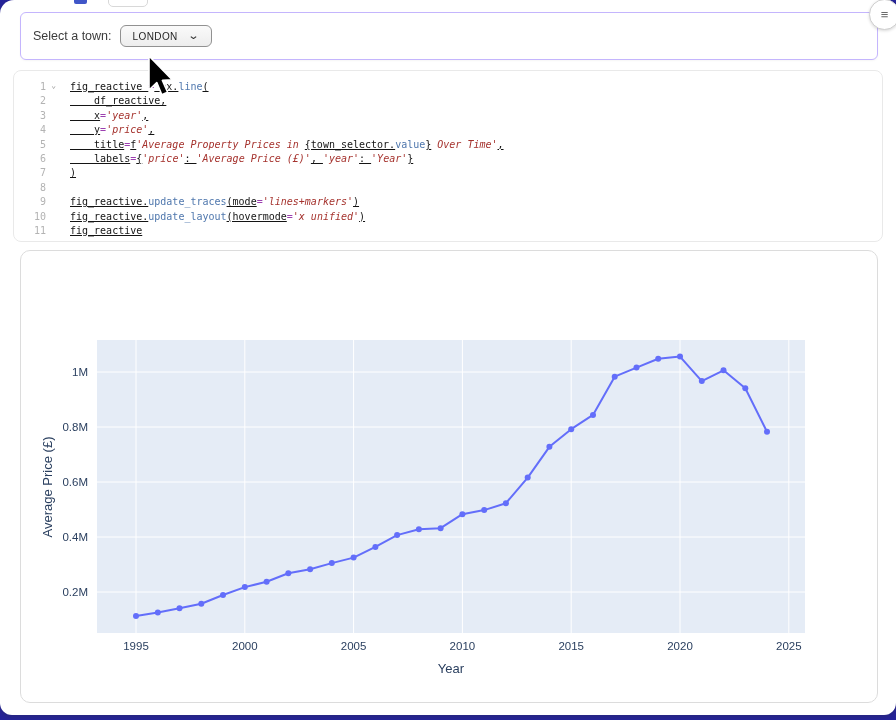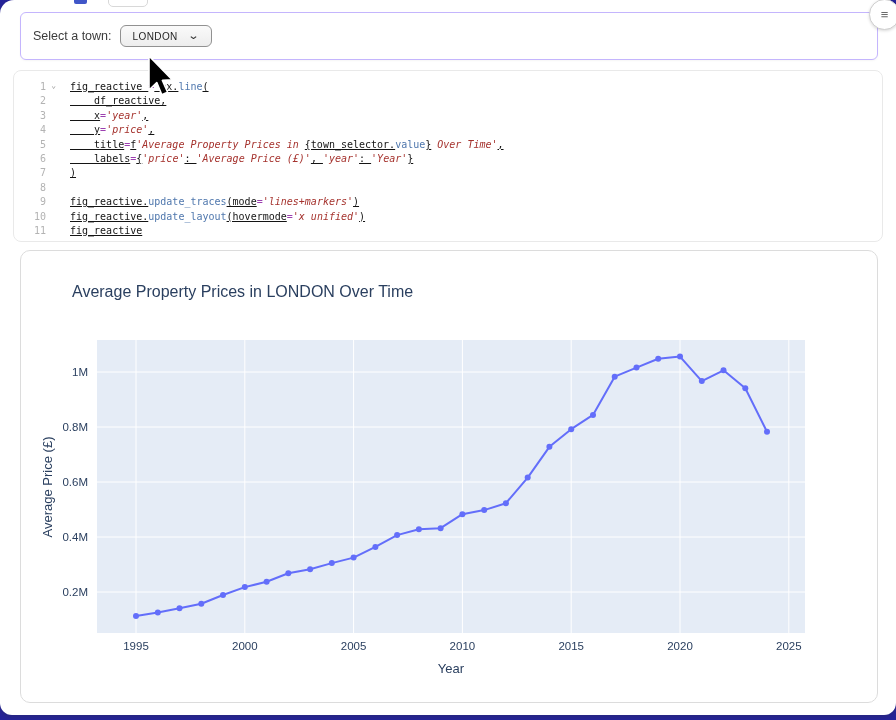--- a/index.html
+++ b/index.html
@@ -73,21 +73,20 @@
         <div class="gut-line">7</div>
         <div class="gut-line">8</div>
         <div class="gut-line">9</div>
         <div class="gut-line">10</div>
         <div class="gut-line">11</div>
       </div>
     <div class="code-lines"><div><span class="tk-d">fig_reactive </span><span class="tk-o">=</span><span class="tk-d"> px.</span><span class="tk-p">line</span><span class="tk-d">(</span></div><div><span class="tk-d">    df_reactive,</span></div><div><span class="tk-d">    x</span><span class="tk-o">=</span><span class="tk-s">'year'</span><span class="tk-d">,</span></div><div><span class="tk-d">    y</span><span class="tk-o">=</span><span class="tk-s">'price'</span><span class="tk-d">,</span></div><div><span class="tk-d">    title</span><span class="tk-o">=</span><span class="tk-d">f</span><span class="tk-s">'Average Property Prices in </span><span class="tk-d">{town_selector.</span><span class="tk-p">value</span><span class="tk-d">}</span><span class="tk-s"> Over Time'</span><span class="tk-d">,</span></div><div><span class="tk-d">    labels</span><span class="tk-o">=</span><span class="tk-d">{</span><span class="tk-s">'price'</span><span class="tk-d">: </span><span class="tk-s">'Average Price (£)'</span><span class="tk-d">, </span><span class="tk-s">'year'</span><span class="tk-d">: </span><span class="tk-s">'Year'</span><span class="tk-d">}</span></div><div><span class="tk-d">)</span></div><div>&nbsp;</div><div><span class="tk-d">fig_reactive.</span><span class="tk-p">update_traces</span><span class="tk-d">(mode</span><span class="tk-o">=</span><span class="tk-s">'lines+markers'</span><span class="tk-d">)</span></div><div><span class="tk-d">fig_reactive.</span><span class="tk-p">update_layout</span><span class="tk-d">(hovermode</span><span class="tk-o">=</span><span class="tk-s">'x unified'</span><span class="tk-d">)</span></div><div><span class="tk-d">fig_reactive</span></div></div>
   </div>
 
   <div class="chart-card">
-    <div class="chart-title">Average Property Prices in LONDON Over Time</div>
     <svg id="chart-svg" width="856" height="440">
         <rect x="76" y="89" width="708" height="293" fill="#e5ecf6"></rect>
         <line x1="76" x2="784" y1="341" y2="341" stroke="#ffffff" stroke-width="1"></line>
         <text x="67" y="345" text-anchor="end" font-size="11.5">0.2M</text>
         <line x1="76" x2="784" y1="286" y2="286" stroke="#ffffff" stroke-width="1"></line>
         <text x="67" y="290" text-anchor="end" font-size="11.5">0.4M</text>
         <line x1="76" x2="784" y1="231" y2="231" stroke="#ffffff" stroke-width="1"></line>
         <text x="67" y="235" text-anchor="end" font-size="11.5">0.6M</text>
         <line x1="76" x2="784" y1="175.99999999999997" y2="175.99999999999997" stroke="#ffffff" stroke-width="1"></line>
         <text x="67" y="179.99999999999997" text-anchor="end" font-size="11.5">0.8M</text>

